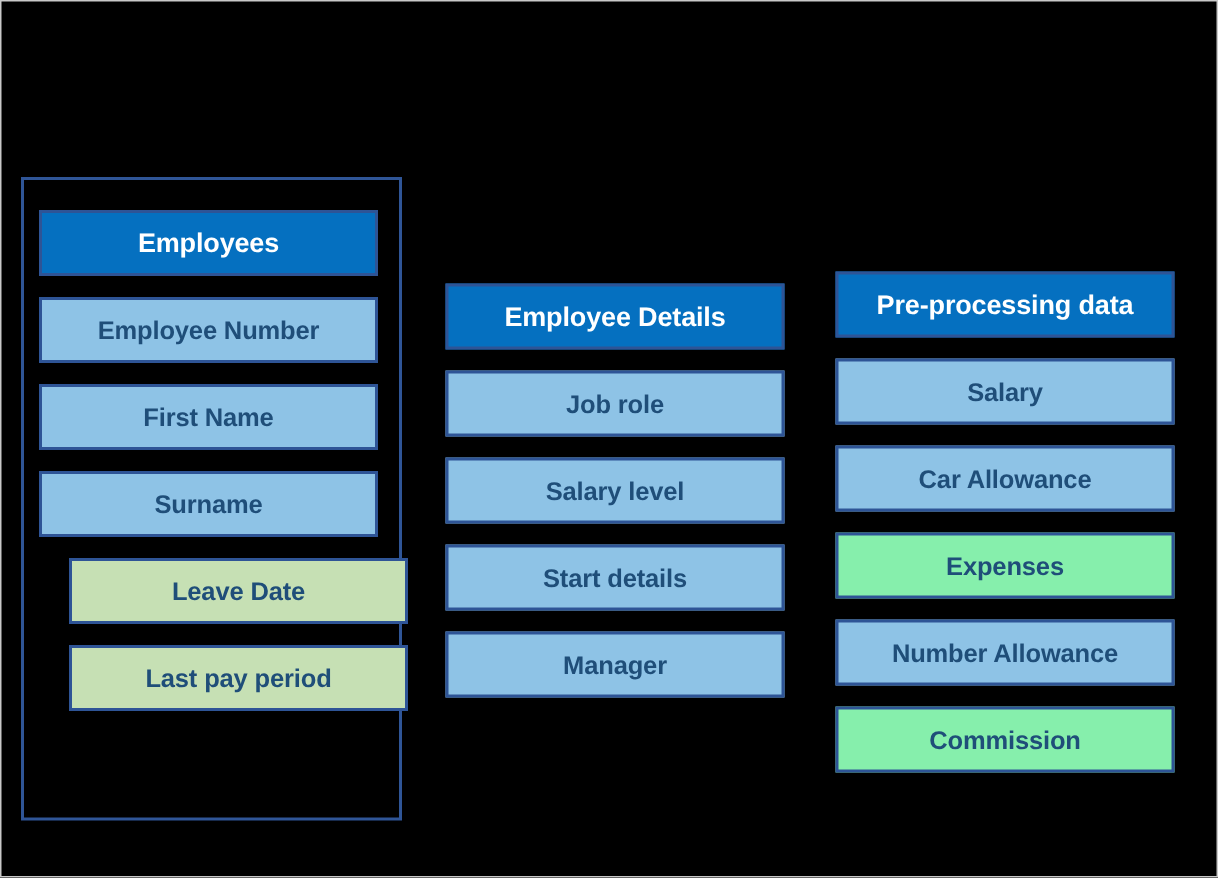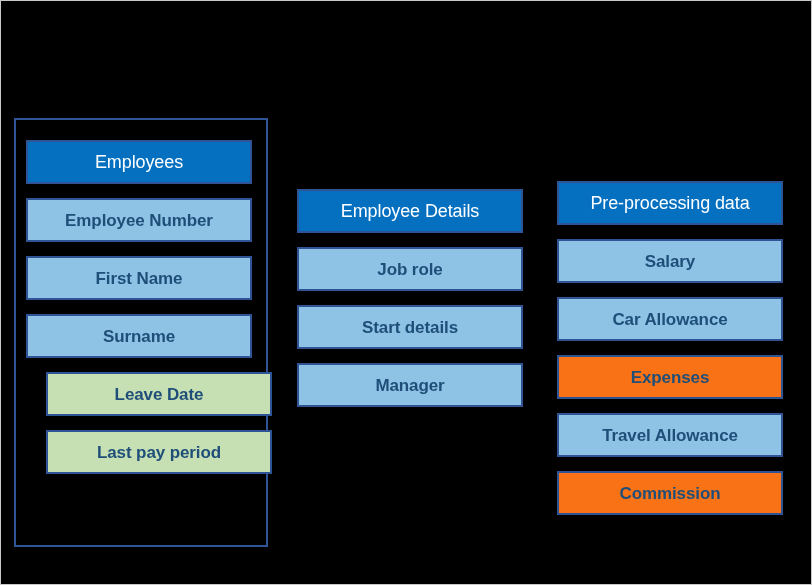--- a/index.html
+++ b/index.html
@@ -54,35 +54,35 @@
     font-size: 17px;
     letter-spacing: -0.1px;
     line-height: 1;
   }
   .node:last-child { margin-bottom: 0; }
 
   
   .node.header {
     background: #0570c0;
     color: #ffffff;
-    font-weight: normal;
+    font-weight: bold;
     font-size: 18px;
     border-color: #2e5496;
   }
   .node.blue {
     background: #8ec3e6;
     color: #1f4e79;
   }
   .node.green {
     background: #c6e0b4;
     color: #1f4e79;
     margin-left: 20px;
   }
   .node.yellow {
-    background: #f97316;
+    background: #86efac;
     color: #1f4e79;
   }
 </style>
 </head>
 <body>
 
 <div id="canvas">
 
   <div class="group-outline"></div>
 
@@ -108,20 +108,23 @@
   </div>
 
   <div class="column" id="col-details">
     <div class="node header">
       <span>Employee Details</span>
     </div>
     <div class="node blue">
       <span>Job role</span>
     </div>
     <div class="node blue">
+      <span>Salary level</span>
+    </div>
+    <div class="node blue">
       <span>Start details</span>
     </div>
     <div class="node blue">
       <span>Manager</span>
     </div>
   </div>
 
   <div class="column" id="col-preproc">
     <div class="node header">
       <span>Pre-processing data</span>
@@ -129,20 +132,20 @@
     <div class="node blue">
       <span>Salary</span>
     </div>
     <div class="node blue">
       <span>Car Allowance</span>
     </div>
     <div class="node yellow">
       <span>Expenses</span>
     </div>
     <div class="node blue">
-      <span>Travel Allowance</span>
+      <span>Number Allowance</span>
     </div>
     <div class="node yellow">
       <span>Commission</span>
     </div>
   </div>
 
 </div>
 
 </body></html>

